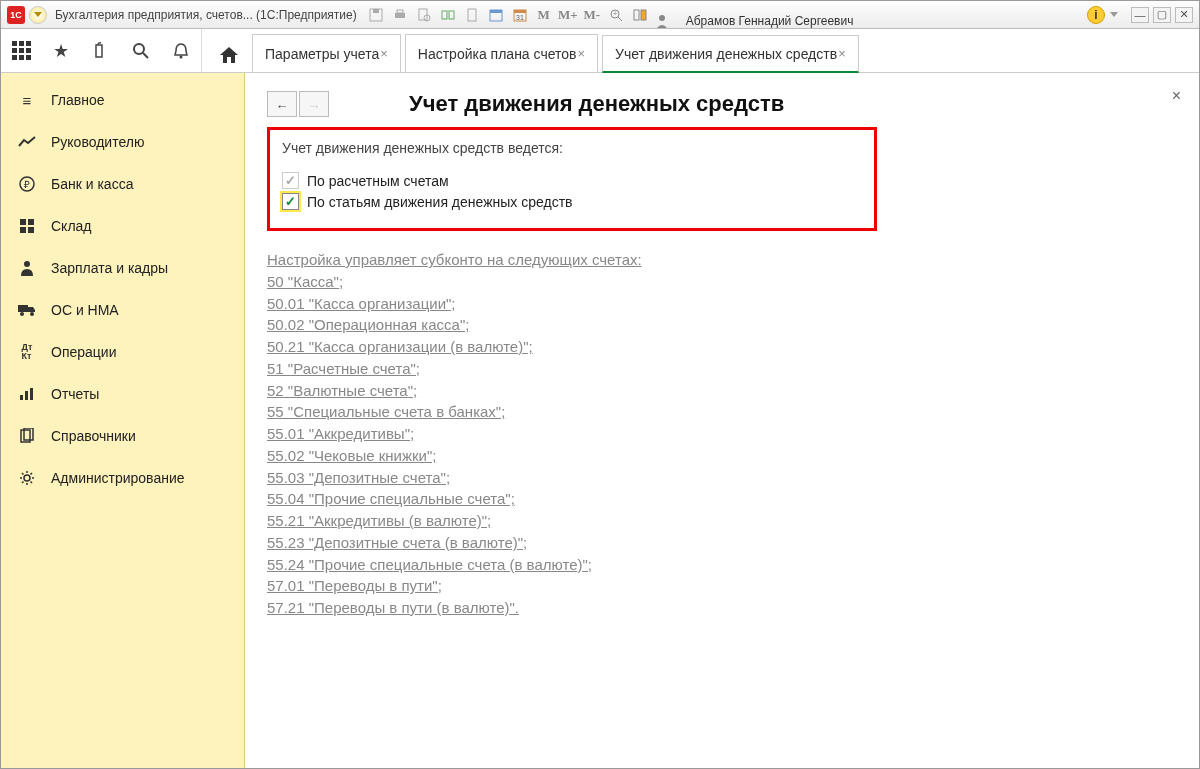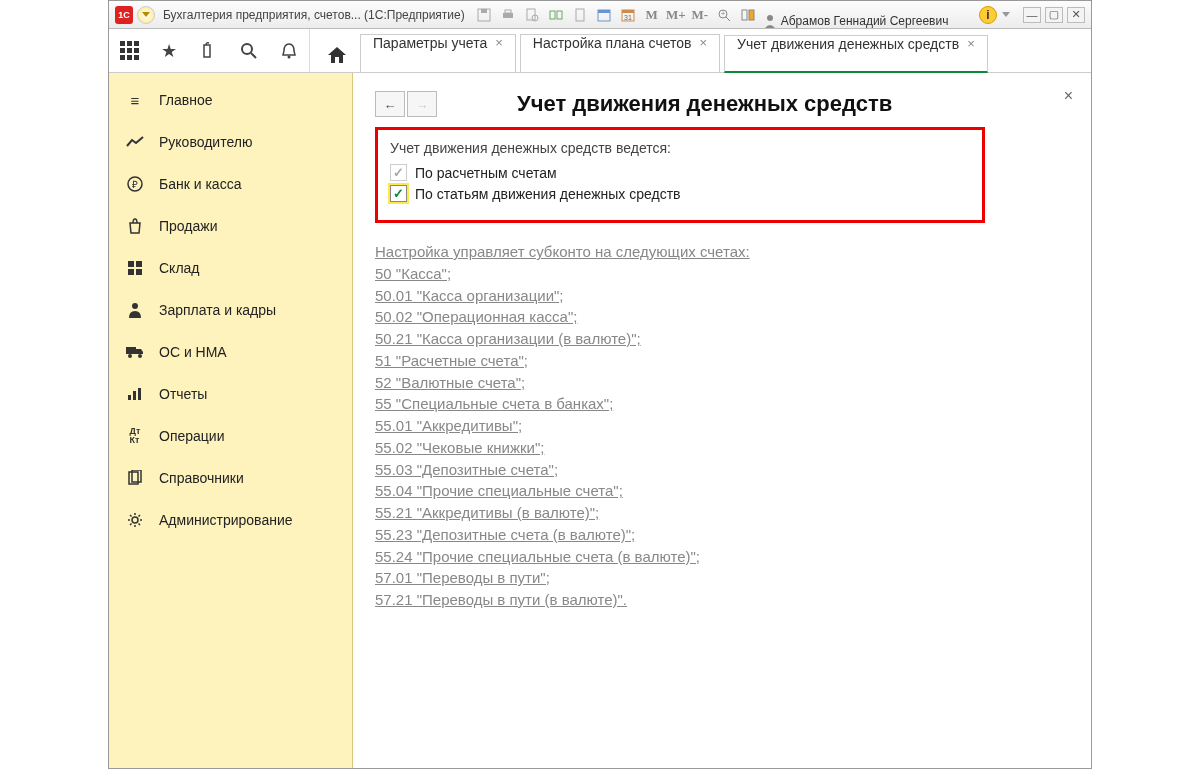--- a/index.html
+++ b/index.html
@@ -1,62 +1,62 @@
 <!DOCTYPE html>
 <html><head>
 <meta charset="utf-8">
 <style>
 * { box-sizing: border-box; margin: 0; padding: 0; }
 body { font-family: Arial, sans-serif; font-size: 13px; background: #fff; }
-.window { width: 984px; height: 769px; border: 1px solid #999; background: #fff; display: flex; flex-direction: column; margin: 0 auto; }
+.window { width: 1200px; height: 769px; border: 1px solid #999; background: #fff; display: flex; flex-direction: column; margin: 0 auto; }
 
 
 .titlebar { height: 28px; background: linear-gradient(#fdfdfd,#ececec); border-bottom: 1px solid #bbb; display: flex; align-items: center; padding: 0 6px; font-size: 12px; color: #444; }
 .titlebar .logo { width: 18px; height: 18px; background: #d22; border-radius: 3px; color: #fff; font-size: 9px; font-weight: bold; text-align: center; line-height: 18px; margin-right: 4px; }
 .titlebar .dropdown-btn { width: 18px; height: 18px; border: 1px solid #ccc; border-radius: 9px; background: radial-gradient(#fff,#ffe680); margin-right: 8px; display:flex; align-items:center; justify-content:center; }
 .titlebar .title-text { flex: 0 0 auto; }
 .titlebar .toolbar-icons { display: flex; gap: 6px; margin-left: 10px; align-items: center; }
 .titlebar .spacer { flex: 1; }
 .titlebar .ico { width: 18px; height: 18px; display: inline-flex; align-items: center; justify-content: center; color: #888; font-size: 13px; }
 .titlebar .ico.m { font-weight: bold; font-family: Georgia, serif; }
-.titlebar .user { display: flex; align-items: center; gap: 4px; color: #333; margin-left: 6px; margin-top: 12px; }
+.titlebar .user { display: flex; align-items: center; gap: 17px; color: #333; margin-left: 6px; margin-top: 12px; }
 .titlebar .win-controls { display: flex; gap: 4px; margin-left: 8px; }
 .titlebar .win-controls .wc { width: 18px; height: 16px; border: 1px solid #bbb; background: #f4f4f4; display:flex; align-items:center; justify-content:center; font-size:11px; color:#555; }
 .titlebar .info-ico { width:18px; height:18px; border-radius:50%; background: #fc3; color:#333; font-weight:bold; display:flex; align-items:center; justify-content:center; font-size:12px; border:1px solid #d4a000; }
 
 
 .funcbar { height: 44px; border-bottom: 1px solid #ccc; display: flex; align-items: stretch; background: #fff; }
 .funcbar .func-left { display: flex; align-items: center; background: #fff; border-right: 1px solid #ddd; padding: 0 10px; gap: 20px; }
 .funcbar .func-left .fi { width: 20px; height: 20px; color: #444; display:flex; align-items:center; justify-content:center; font-size:18px; }
 .funcbar .fi.grid { display:grid; grid-template-columns: repeat(3,5px); grid-template-rows: repeat(3,5px); gap:2px; }
 .funcbar .fi.grid span { background:#333; width:5px; height:5px; }
 .funcbar .tabs { display: flex; align-items: flex-end; padding-left: 10px; }
 .funcbar .home { width: 34px; height: 34px; margin: 5px 6px 0 0; display:flex; align-items:center; justify-content:center; color:#333; font-size:18px; }
-.funcbar .tab { height: 38px; border: 1px solid #ccc; border-bottom: none; background: #fff; padding: 0 12px; display: flex; align-items: flex-start; gap: 8px; margin-top: 5px; margin-right: 4px; font-size: 14px; color: #333; position: relative; }
+.funcbar .tab { height: 38px; border: 1px solid #ccc; border-bottom: none; background: #fff; padding: 0 12px; display: flex; align-items: center; gap: 1px; margin-top: 5px; margin-right: 4px; font-size: 14px; color: #333; position: relative; }
 .funcbar .tab.active { border-bottom: 2px solid #0a8a3a; margin-bottom: -1px; }
 .funcbar .tab .close-x { color: #888; font-size: 13px; }
 
 
 .main { flex: 1; display: flex; overflow: hidden; }
 .sidebar { width: 244px; background: #fef2bd; border-right: 1px solid #d9c97a; padding-top: 6px; }
 .sidebar .item { height: 42px; display: flex; align-items: center; padding: 0 16px; gap: 14px; color: #222; font-size: 14px; cursor: pointer; }
 .sidebar .item .sic { width: 20px; height: 20px; display:flex; align-items:center; justify-content:center; color:#333; font-size:15px; }
 
 .content { flex: 1; padding: 18px 22px; overflow: auto; position: relative; }
 .content .navrow { display: flex; align-items: center; margin-bottom: 10px; }
 .content .nav-btns { display: flex; gap: 2px; margin-right: 20px; }
 .content .nav-btns .nb { width: 30px; height: 26px; border: 1px solid #bbb; background: #f6f6f6; display:flex; align-items:center; justify-content:center; color:#444; }
 .content .nav-btns .nb.disabled { color: #ccc; }
 .content h1 { font-size: 22px; font-weight: bold; color: #111; flex: 0 0 auto; margin-left: 60px; }
 .content .close-page { position: absolute; top: 14px; right: 18px; font-size: 16px; color: #666; cursor: pointer; }
 
 .yellow-btn { display: inline-block; padding: 8px 16px; background: linear-gradient(#ffe94a,#f5c400); border: 1px solid #c9a400; font-size: 14px; font-weight: bold; color: #222; margin: 12px 0 18px; cursor: pointer; }
 
 .red-box { border: 3px solid #e00; padding: 10px 12px 14px; width: 610px; margin-bottom: 18px; }
-.section-label { color: #444; font-size: 14px; margin-bottom: 8px; }
+.section-label { color: #444; font-size: 14px; margin-bottom: 16px; }
 .chk-row { display: flex; align-items: center; gap: 8px; font-size: 14px; color: #222; margin: 4px 0; }
 .chk { width: 17px; height: 17px; border: 1px solid #888; background: #fff; display:flex; align-items:center; justify-content:center; font-size:13px; color:#0a8a3a; font-weight:bold; }
 .chk.ro { border-color: #ccc; color: #aaa; }
 .chk.highlight { box-shadow: 0 0 0 2px #ffe94a; }
 
 .gray-text { color: #888; font-size: 15px; line-height: 1.45; }
 .gray-text div { margin: 0; text-decoration: underline; }
 
 svg { display: block; }
 </style>
@@ -226,28 +226,20 @@
             <svg width="16" height="16" viewBox="0 0 16 16">
               <circle cx="8" cy="8" r="7" fill="none" stroke="#333" stroke-width="1.5"></circle>
               <text x="8" y="12" font-size="10" text-anchor="middle" fill="#333">₽</text>
             </svg>
           </span>
           <span>Банк и касса</span>
         </div>
       <div class="item">
           <span class="sic">
             <svg width="16" height="16" viewBox="0 0 16 16">
-              <path d="M3 5 L13 5 L12 15 L4 15 Z M6 5 Q6 1 8 1 Q10 1 10 5" fill="none" stroke="#333" stroke-width="1.5"></path>
-            </svg>
-          </span>
-          <span>Продажи</span>
-        </div>
-      <div class="item">
-          <span class="sic">
-            <svg width="16" height="16" viewBox="0 0 16 16">
               <rect x="1" y="1" width="6" height="6" fill="#333"></rect>
               <rect x="9" y="1" width="6" height="6" fill="#333"></rect>
               <rect x="1" y="9" width="6" height="6" fill="#333"></rect>
               <rect x="9" y="9" width="6" height="6" fill="#333"></rect>
             </svg>
           </span>
           <span>Склад</span>
         </div>
       <div class="item">
           <span class="sic">
@@ -263,32 +255,32 @@
             <svg width="20" height="14" viewBox="0 0 20 14">
               <rect x="1" y="2" width="10" height="7" fill="#333"></rect>
               <path d="M11 4 L16 4 L18 7 L18 9 L11 9 Z" fill="#333"></path>
               <circle cx="5" cy="11" r="2" fill="#333"></circle>
               <circle cx="15" cy="11" r="2" fill="#333"></circle>
             </svg>
           </span>
           <span>ОС и НМА</span>
         </div>
       <div class="item">
+          <span class="sic" style="font-size:9px;font-weight:bold;line-height:9px;">Дт<br>Кт</span>
+          <span>Операции</span>
+        </div>
+      <div class="item">
           <span class="sic">
             <svg width="16" height="14" viewBox="0 0 16 14">
               <rect x="1" y="8" width="3" height="5" fill="#333"></rect>
               <rect x="6" y="4" width="3" height="9" fill="#333"></rect>
               <rect x="11" y="1" width="3" height="12" fill="#333"></rect>
             </svg>
           </span>
           <span>Отчеты</span>
-        </div>
-      <div class="item">
-          <span class="sic" style="font-size:9px;font-weight:bold;line-height:9px;">Дт<br>Кт</span>
-          <span>Операции</span>
         </div>
       <div class="item">
           <span class="sic">
             <svg width="16" height="16" viewBox="0 0 16 16">
               <rect x="2" y="2" width="9" height="12" fill="none" stroke="#333" stroke-width="1.5"></rect>
               <rect x="5" y="0" width="9" height="12" fill="none" stroke="#333" stroke-width="1.5"></rect>
             </svg>
           </span>
           <span>Справочники</span>
         </div>

